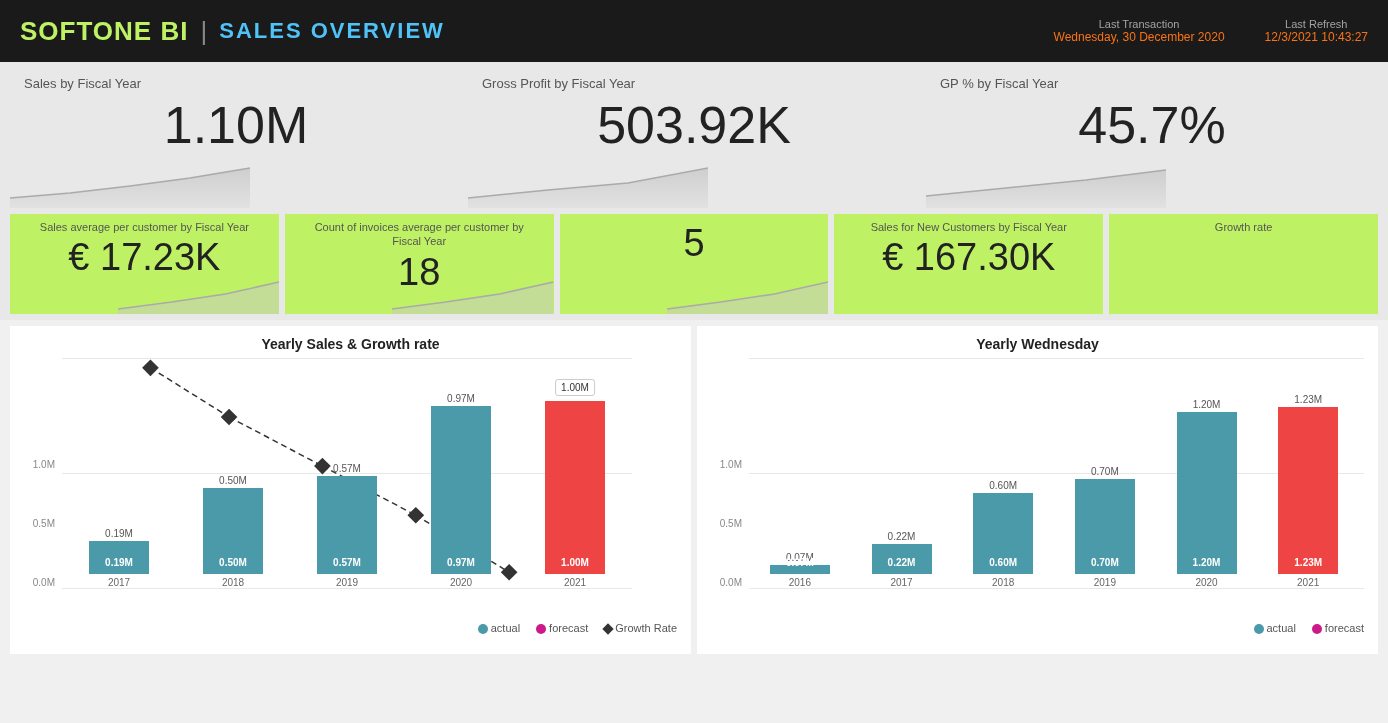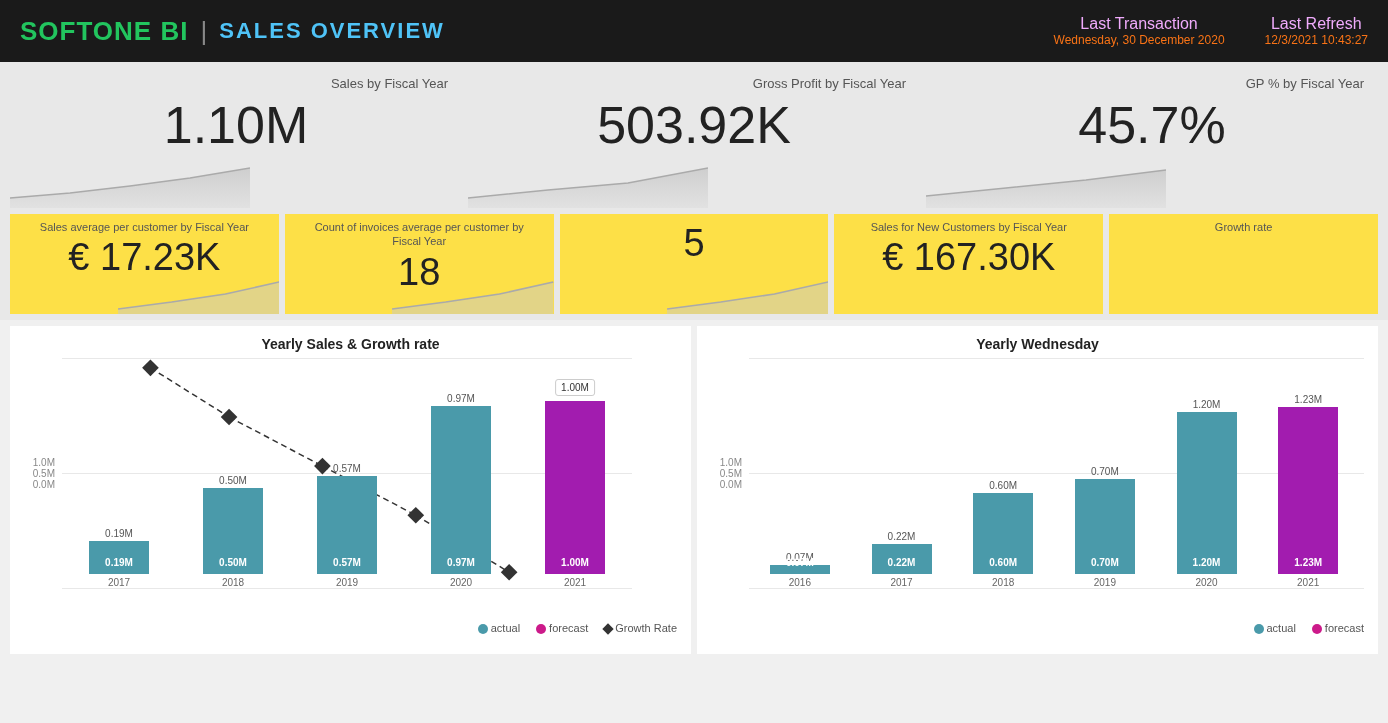--- a/index.html
+++ b/index.html
@@ -17,41 +17,41 @@
     }
     .header-left {
       display: flex;
       align-items: center;
       gap: 12px;
     }
     .header-brand {
       font-size: 26px;
       font-weight: 700;
       letter-spacing: 1px;
-      color: #22c55e;
+      color: #bef264;
     }
     .header-divider {
       color: #888;
       font-size: 26px;
       font-weight: 300;
     }
     .header-title {
       font-size: 22px;
       font-weight: 700;
       color: #4fc3f7;
       letter-spacing: 2px;
     }
     .header-right {
       display: flex;
       gap: 40px;
       font-size: 12px;
       color: #ccc;
     }
     .header-info-block { text-align: center; }
-    .header-info-label { font-size: 16px; color: #f0abfc; }
+    .header-info-label { font-size: 11px; color: #a3a3a3; }
     .header-info-value { font-size: 12px; color: #f97316; }
 
     
     .kpi-section {
       background: #e8e8e8;
       padding: 6px 10px;
     }
     .kpi-row1 {
       display: flex;
       gap: 6px;
@@ -60,21 +60,21 @@
     .kpi-card {
       background: #e8e8e8;
       flex: 1;
       padding: 8px 14px;
       position: relative;
       overflow: hidden;
     }
     .kpi-card-title {
       font-size: 13px;
       color: #555;
-      text-align: right;
+      text-align: left;
       margin-bottom: 4px;
     }
     .kpi-value-large {
       font-size: 52px;
       font-weight: 300;
       color: #222;
       text-align: center;
       line-height: 1;
       margin-top: 8px;
     }
@@ -88,21 +88,21 @@
 
     
     .kpi-row2 {
       display: flex;
       gap: 6px;
       height: 100px;
       margin-top: 6px;
     }
     .kpi-card-small {
       flex: 1;
-      background: #fde047;
+      background: #bef264;
       padding: 6px 14px;
       position: relative;
       overflow: hidden;
     }
     .kpi-card-small-title {
       font-size: 11px;
       color: #555;
       text-align: center;
       line-height: 1.3;
     }
@@ -176,25 +176,26 @@
 
     
     .y-axis {
       position: absolute;
       left: 0;
       top: 0;
       bottom: 30px;
       width: 35px;
       display: flex;
       flex-direction: column;
-      justify-content: center;
+      justify-content: flex-end;
       font-size: 10px;
       color: #888;
       text-align: right;
       padding-right: 4px;
+      gap: 48px;
     }
     .y-axis-right {
       position: absolute;
       right: 0;
       top: 0;
       bottom: 30px;
       width: 40px;
       display: flex;
       flex-direction: column;
       justify-content: space-between;
@@ -226,21 +227,21 @@
       margin-bottom: 2px;
       white-space: nowrap;
     }
     .bar {
       width: 100%;
       min-width: 30px;
       max-width: 60px;
       position: relative;
     }
     .bar-teal { background: #4a9aaa; }
-    .bar-magenta { background: #a21caf; }
+    .bar-magenta { background: #ef4444; }
     .bar-year-label {
       font-size: 10px;
       color: #666;
       margin-top: 3px;
       text-align: center;
     }
     .bar-value-inside {
       position: absolute;
       bottom: 6px;
       left: 50%;

